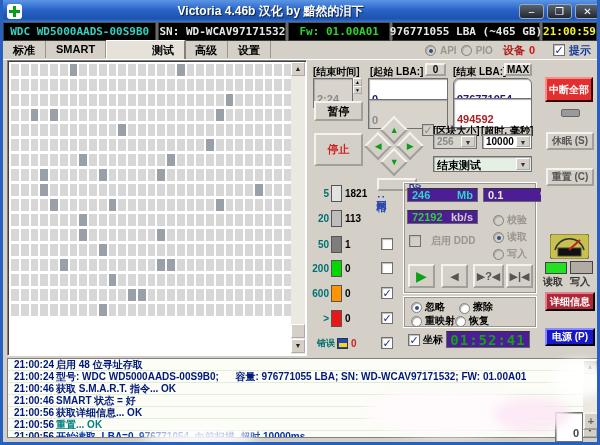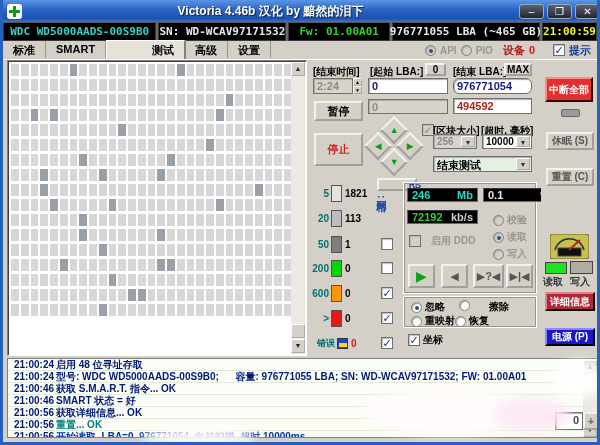--- a/index.html
+++ b/index.html
@@ -43,21 +43,21 @@
     grid-template-columns:repeat(29,1fr);grid-auto-rows:12px;gap:3px 2px;}
   .cell{background:#d7d7d7;}
   .cell.dark{background:#9aa0a8;}
   .vsb{position:absolute;right:1px;top:1px;width:14px;height:292px;background:#ece9e2;}
   .sbbtn{position:absolute;left:0;width:14px;height:14px;background:#d4d0c8;border:1px outset #fff;
     font-size:7px;text-align:center;line-height:12px;color:#222;}
   .sbthumb{position:absolute;left:0;width:14px;background:#d4d0c8;border:1px outset #fff;}
   #right-panel{position:absolute;left:305px;top:60px;width:233px;height:298px;background:#d4d0c8;font-size:10px;}
   .lbl{position:absolute;font-size:10px;font-weight:bold;color:#000;white-space:nowrap;}
   .field{position:absolute;background:#fff;border:1px solid #707070;box-shadow:inset 1px 1px 1px #aaa;
-    font-size:11px;font-weight:bold;color:#1a1a7a;padding:1px 3px;}
+    font-size:11px;font-weight:bold;color:#1a1a7a;padding:14px 3px;}
   .field.disf{background:#d8d4cc;color:#8a8a8a;}
   .field.red{color:#b02020;}
   .btn{position:absolute;background:#d4d0c8;border:2px outset #f4f2ee;font-size:11px;font-weight:bold;
     text-align:center;color:#000;display:flex;align-items:center;justify-content:center;}
   .combo{position:absolute;background:#fff;border:1px solid #707070;box-shadow:inset 1px 1px 1px #aaa;
     font-size:10px;font-weight:bold;color:#000;padding:1px 14px 1px 3px;white-space:nowrap;}
   .combo::after{content:"▼";position:absolute;right:1px;top:1px;bottom:1px;width:12px;background:#d4d0c8;
     border:1px outset #fff;font-size:7px;line-height:11px;text-align:center;color:#333;}
   .combo.disf{background:#d8d4cc;color:#8a8a8a;}
   .combo.pale{background:#e4f0e4;}
@@ -67,21 +67,21 @@
     transform:rotate(45deg);display:flex;align-items:center;justify-content:center;}
   .dtile span{transform:rotate(-45deg);color:#0a9c1a;font-size:9px;}
   
   .leg-row{position:absolute;left:308px;height:20px;display:flex;align-items:center;}
   .leg-num{width:18px;text-align:right;font-size:10px;font-weight:bold;color:#007070;margin-right:2px;}
   .leg-block{width:11px;height:17px;border:1px solid #555;margin-right:3px;}
   .leg-count{font-size:10px;font-weight:bold;color:#000;}
   .err-icon{width:11px;height:11px;background:#2244cc;border:1px solid #333;position:relative;margin-right:3px;}
   .err-icon::after{content:"";position:absolute;left:1px;bottom:1px;width:8px;height:4px;background:#ffd800;}
   
-  .lcd{position:absolute;background:#000000;border:1px solid #666;border-top-color:#333;
+  .lcd{position:absolute;background:#4c1d95;border:1px solid #666;border-top-color:#333;
     font-family:"DejaVu Sans Mono","Liberation Mono",monospace;font-weight:bold;font-size:11px;
     display:flex;justify-content:space-between;align-items:center;padding:0 4px;}
   .vert-label{position:absolute;writing-mode:vertical-rl;font-size:10px;font-weight:bold;color:#2a4ab0;letter-spacing:1px;}
   .groupbox{position:absolute;border:1px solid #fff;box-shadow:0 0 0 1px #9a968e inset;}
   
   #sidebar{position:absolute;left:538px;top:60px;width:62px;height:298px;background:#d4d0c8;}
   .sbar-btn{position:absolute;border:2px outset #f4f2ee;font-size:10px;font-weight:bold;
     display:flex;align-items:center;justify-content:center;text-align:center;}
   
   #log{position:absolute;left:4px;top:358px;width:592px;height:80px;background:#fbfdf6;
@@ -722,38 +722,39 @@
       <div class="btn" style="left: 470px; top: 264px; width: 31px; height: 24px; font-size: 11px; color: rgb(85, 85, 85);">▶?◀</div>
       <div class="btn" style="left: 503px; top: 264px; width: 27px; height: 24px; font-size: 11px; color: rgb(85, 85, 85);">▶|◀</div>
     </div>
 
   <div class="groupbox" style="left:400px;top:296px;width:134px;height:32px;"></div>
   <div id="actions-host">
       <div style="position: absolute; left: 408px; top: 300px; display: flex; align-items: center; gap: 3px;">
         <span class="radio sel"></span>
         <span style="font-size:10px;font-weight:bold;color:#000;">忽略</span>
       </div>
-      <div style="position: absolute; left: 456px; top: 300px; display: flex; align-items: flex-start; gap: 19px;">
+      <div style="position: absolute; left: 456px; top: 300px; display: flex; align-items: flex-end; gap: 3px;">
         <span class="radio"></span>
         <span style="font-size:10px;font-weight:bold;color:#000;">擦除</span>
       </div>
       <div style="position: absolute; left: 408px; top: 314px; display: flex; align-items: center; gap: 3px;">
         <span class="radio"></span>
         <span style="font-size:10px;font-weight:bold;color:#000;">重映射</span>
       </div>
       <div style="position: absolute; left: 452px; top: 314px; display: flex; align-items: center; gap: 3px;">
         <span class="radio"></span>
         <span style="font-size:10px;font-weight:bold;color:#000;">恢复</span>
       </div>
     </div>
 
   <div style="position:absolute;left:405px;top:333px;display:flex;align-items:center;gap:3px;">
     <span class="cb">✓</span>
     <span style="font-size:10px;font-weight:bold;color:#000;">坐标</span>
   </div>
+  <div class="lcd seven" style="left:443px;top:331px;width:84px;height:17px;color:#15a015;font-size:14px;letter-spacing:1px;justify-content:center;">01:52:41</div>
 
   <div id="sidebar"></div>
   <div class="sbar-btn" style="left:542px;top:77px;width:48px;height:25px;background:#e23030;color:#fff;border-color:#ff8a8a #8a0000 #8a0000 #ff8a8a;">中断全部</div>
   <div style="position:absolute;left:558px;top:109px;width:19px;height:8px;background:#9a9a9a;border:1px solid #666;border-radius:2px;"></div>
   <div class="sbar-btn" style="left:543px;top:132px;width:48px;height:18px;background:#d4d0c8;color:#555;">休眠 (S)</div>
   <div class="sbar-btn" style="left:543px;top:168px;width:48px;height:18px;background:#d4d0c8;color:#555;">重置 (C)</div>
 
   <div style="position:absolute;left:547px;top:234px;width:39px;height:25px;">
     <svg width="39" height="25" viewBox="0 0 39 25">
       <rect x="0" y="0" width="39" height="25" rx="3" fill="#c8c050" stroke="#6a6420"></rect>

